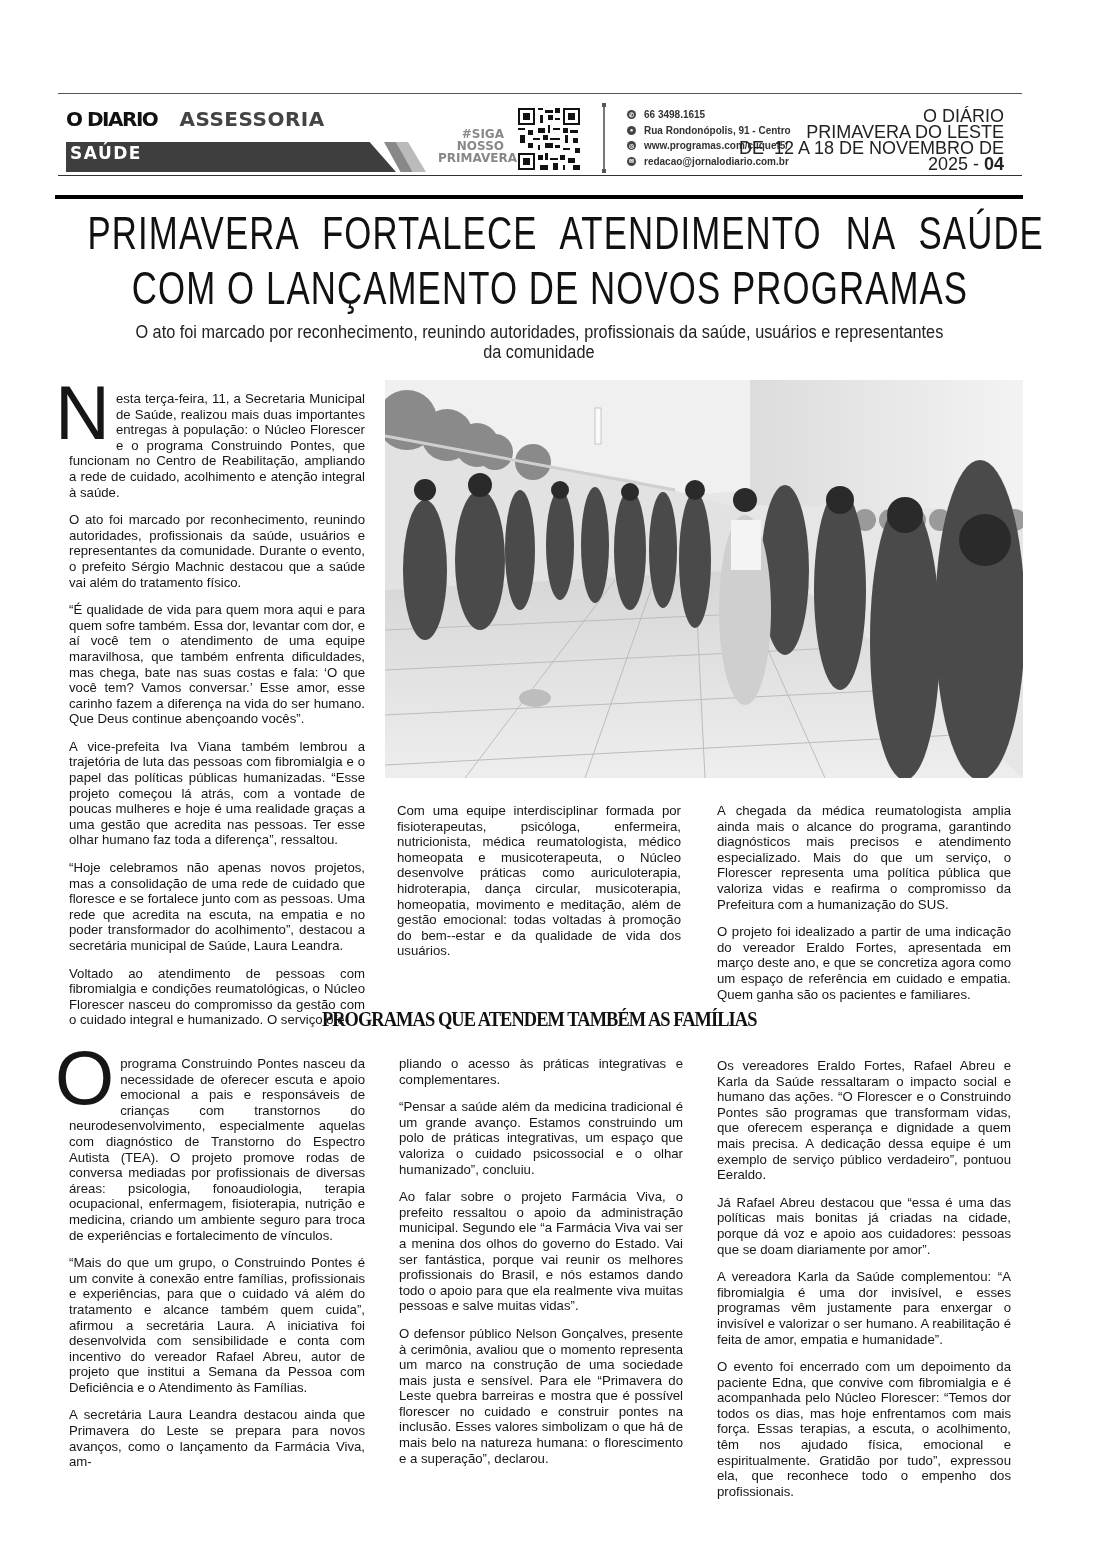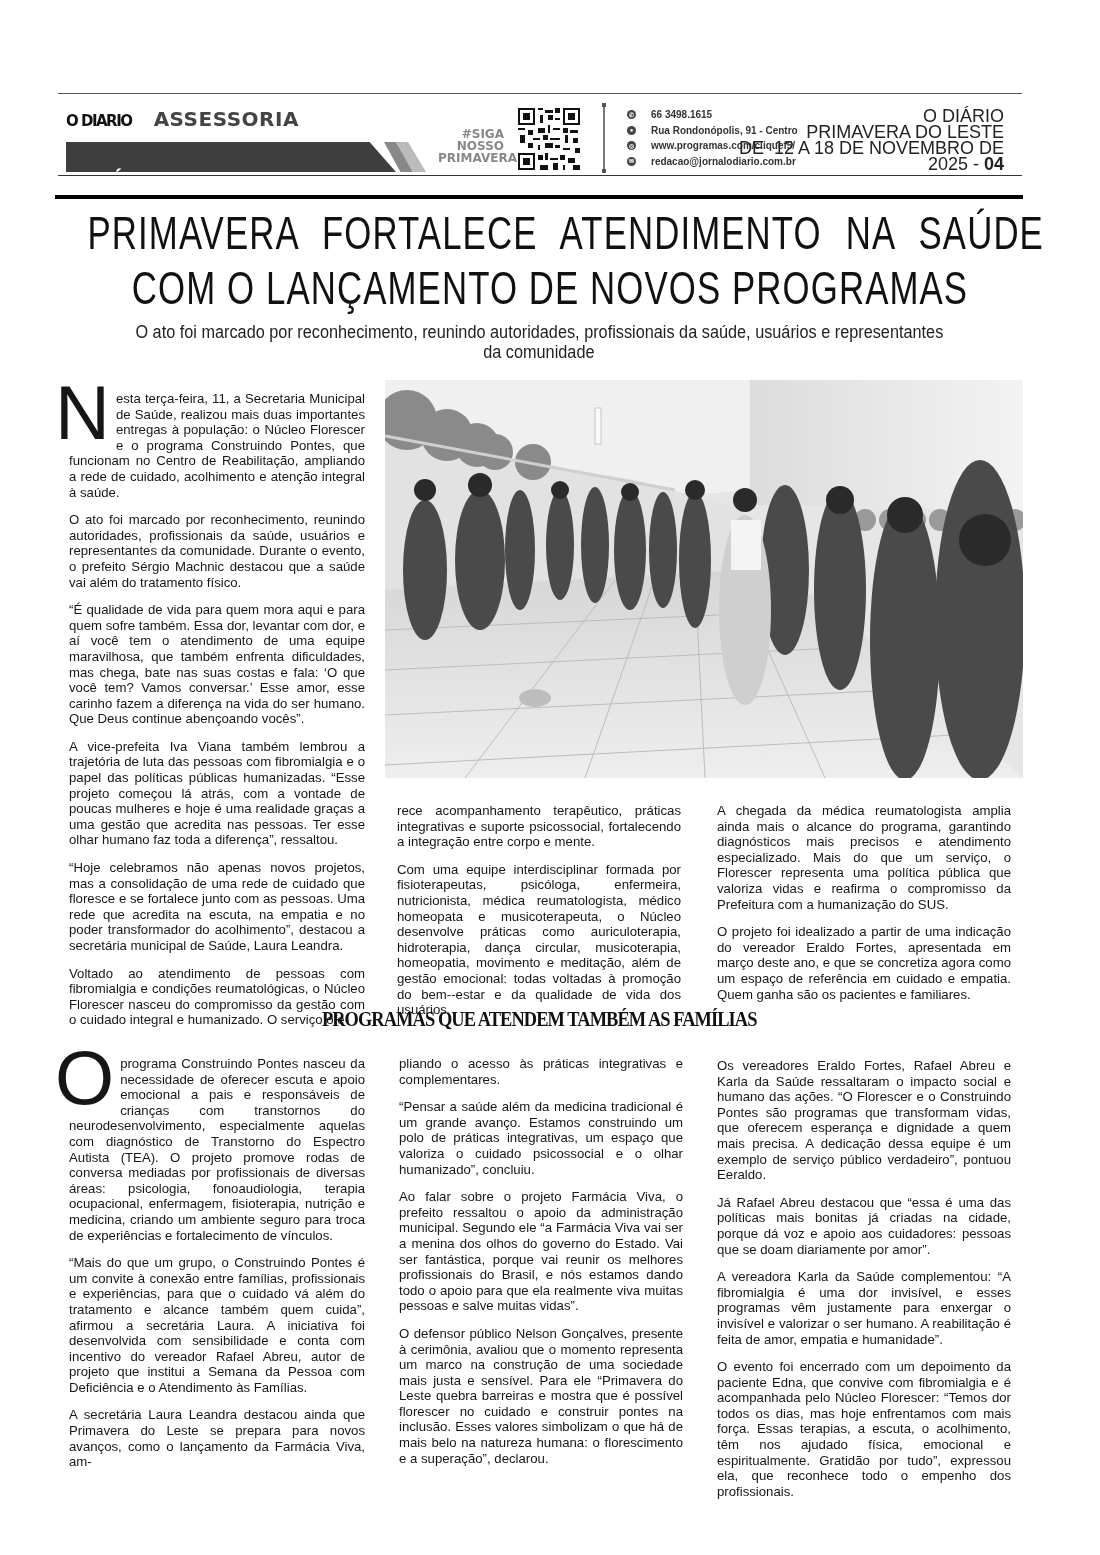--- a/index.html
+++ b/index.html
@@ -3,44 +3,44 @@
 <meta charset="utf-8">
 <style>
   html, body { margin: 0; padding: 0; background: #ffffff; }
   body { width: 1100px; height: 1555px; position: relative; overflow: hidden;
          font-family: "Liberation Sans", sans-serif; color: #111; }
 
   .top-rule { position: absolute; left: 58px; top: 93px; width: 964px; height: 1px; background: #555; }
 
   
   .brand { position: absolute; left: 66px; top: 106px; font-size: 22px; letter-spacing: 0px; white-space: nowrap; }
-  .brand .o-diario { font-weight: 900; font-family: "DejaVu Sans", sans-serif; letter-spacing: -1.5px; font-size: 15px; }
+  .brand .o-diario { font-weight: 900; font-family: "DejaVu Sans", sans-serif; letter-spacing: -1.5px; font-size: 20px; }
   .brand .assessoria { font-weight: 700; color: #444; font-family: "DejaVu Sans", sans-serif; font-size: 20px; margin-left: 16px; letter-spacing: 0.5px; }
   .section-band { position: absolute; left: 66px; top: 142px; width: 330px; height: 30px; background: #3e3e3e;
                   clip-path: polygon(0 0, 92% 0, 100% 100%, 0 100%); }
   .section-band-tail1 { position: absolute; left: 384px; top: 142px; width: 30px; height: 30px; background: #888;
                   clip-path: polygon(0 0, 40% 0, 100% 100%, 55% 100%); }
   .section-band-tail2 { position: absolute; left: 396px; top: 142px; width: 30px; height: 30px; background: #bbb;
                   clip-path: polygon(0 0, 40% 0, 100% 100%, 55% 100%); }
   .section-label { position: absolute; left: 70px; top: 143px; font-family: "DejaVu Sans", sans-serif; font-weight: 700;
-                   font-size: 24px; color: #fff; letter-spacing: 1.5px; margin-top: 27px; }
+                   font-size: 17px; color: #fff; letter-spacing: 1.5px; }
   .header-bottom-rule { position: absolute; left: 58px; top: 175px; width: 964px; height: 1px; background: #333; }
 
   .siga { position: absolute; left: 438px; top: 128px; width: 66px; text-align: right;
           font-family: "DejaVu Sans", sans-serif; font-weight: 700; font-size: 12px; line-height: 12px; color: #888; }
 
   .qr { position: absolute; left: 518px; top: 108px; width: 62px; height: 62px; }
 
   .contact-bracket { position: absolute; left: 603px; top: 105px; width: 4px; height: 66px; border-left: 2px solid #777; }
   .contact-bracket::before, .contact-bracket::after { content: ""; position: absolute; left: -3px; width: 4px; height: 4px; background: #555; }
   .contact-bracket::before { top: -2px; }
   .contact-bracket::after { bottom: -2px; }
 
   .contacts { position: absolute; left: 627px; top: 107px; font-size: 10px; line-height: 15.5px; color: #333; font-weight: 600; }
-  .contacts .row { display: flex; align-items: center; gap: 15px; white-space: nowrap; }
+  .contacts .row { display: flex; align-items: center; gap: 8px; white-space: nowrap; }
   .contacts .ic { width: 9px; height: 9px; border-radius: 50%; background: #444; color: #fff; font-size: 6px;
                   display: inline-flex; align-items: center; justify-content: center; line-height: 1; }
 
   .edition { position: absolute; right: 96px; top: 108px; text-align: right; font-size: 18px; line-height: 16px; color: #222; }
   .edition .page-no { font-weight: 700; margin-top: 13px; }
 
   .title-rule { position: absolute; left: 55px; top: 195px; width: 968px; height: 4px; background: #000; }
   .headline-wrap { position: absolute; left: -75px; top: 205px; width: 1250px; text-align: center; }
   .headline-wrap .hl { font-family: "Liberation Sans", sans-serif; font-size: 47px; line-height: 55px; letter-spacing: 1.5px;
                        transform: scaleX(0.74); transform-origin: center; display: block; white-space: nowrap; }
@@ -248,21 +248,20 @@
         <circle cx="520" cy="135" r="18"></circle>
         <circle cx="600" cy="160" r="26"></circle>
     </g>
     <ellipse cx="360" cy="230" rx="26" ry="95" fill="#cfcfcf"></ellipse>
     <rect x="346" y="140" width="30" height="50" fill="#f4f4f4"></rect>
     <ellipse cx="150" cy="318" rx="16" ry="9" fill="#bdbdbd"></ellipse>
   </svg>
 </div>
 
 <div class="col" style="left:385px; top:791px; width:308px;">
-  <p>rece acompanhamento terapêutico, práticas integrativas e suporte psicossocial, fortalecendo a integração entre corpo e mente.</p>
   <p>Com uma equipe interdisciplinar formada por fisioterapeutas, psicóloga, enfermeira, nutricionista, médica reumatologista, médico homeopata e musicoterapeuta, o Núcleo desenvolve práticas como auriculoterapia, hidroterapia, dança circular, musicoterapia, homeopatia, movimento e meditação, além de gestão emocional: todas voltadas à promoção do bem--estar e da qualidade de vida dos usuários.</p>
 </div>
 
 <div class="col" style="left:705px; top:791px; width:318px;">
   <p>A chegada da médica reumatologista amplia ainda mais o alcance do programa, garantindo diagnósticos mais precisos e atendimento especializado. Mais do que um serviço, o Florescer representa uma política pública que valoriza vidas e reafirma o compromisso da Prefeitura com a humanização do SUS.</p>
   <p>O projeto foi idealizado a partir de uma indicação do vereador Eraldo Fortes, apresentada em março deste ano, e que se concretiza agora como um espaço de referência em cuidado e empatia. Quem ganha são os pacientes e familiares.</p>
 </div>
 
 <div class="subhead">
   <span>PROGRAMAS QUE ATENDEM TAMBÉM AS FAMÍLIAS</span>

